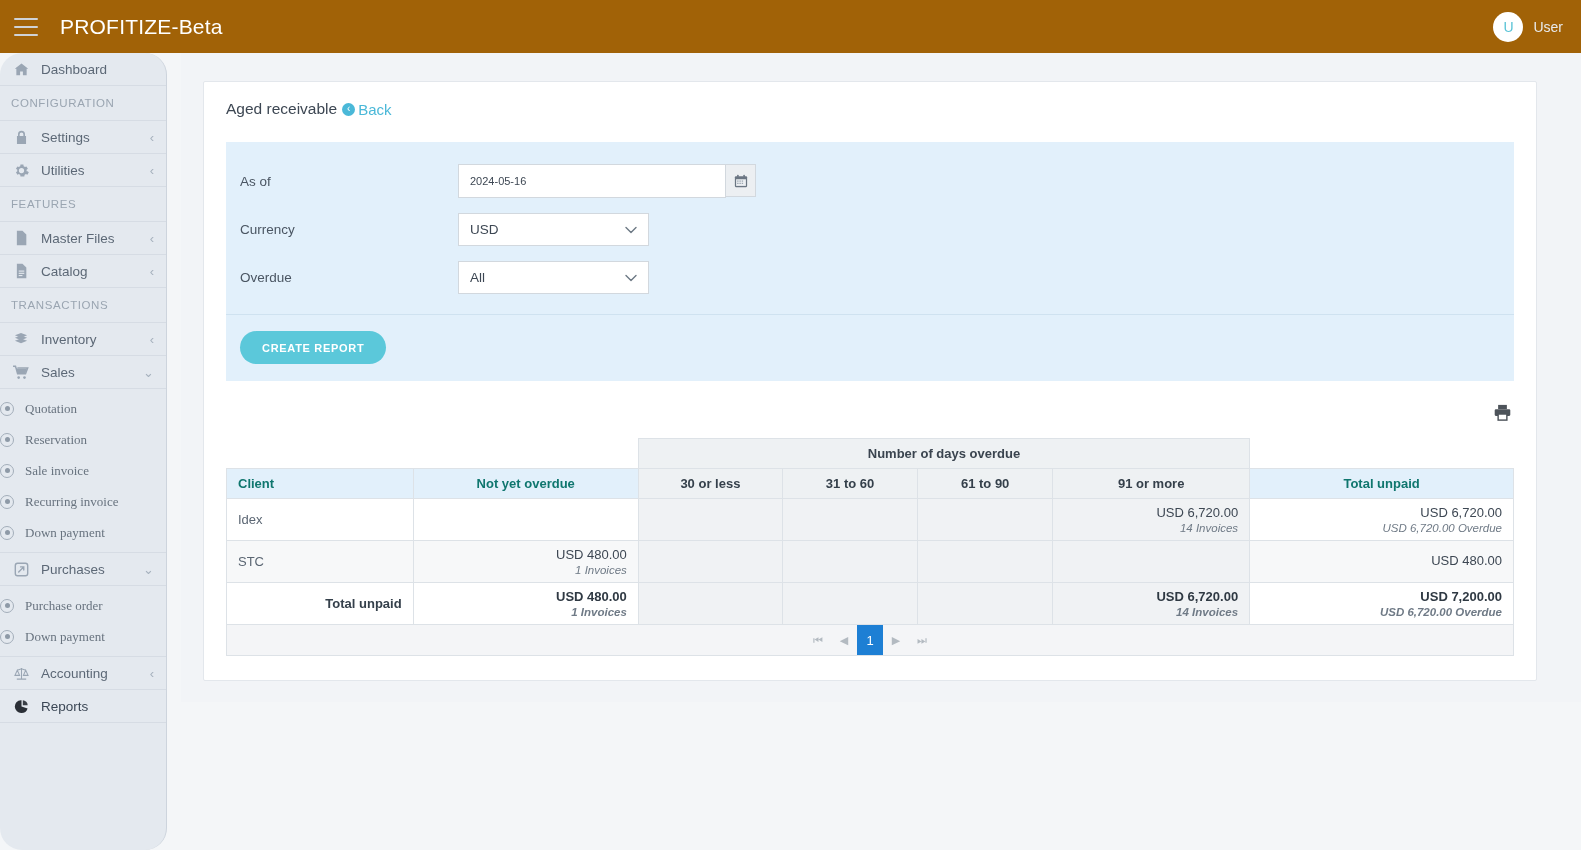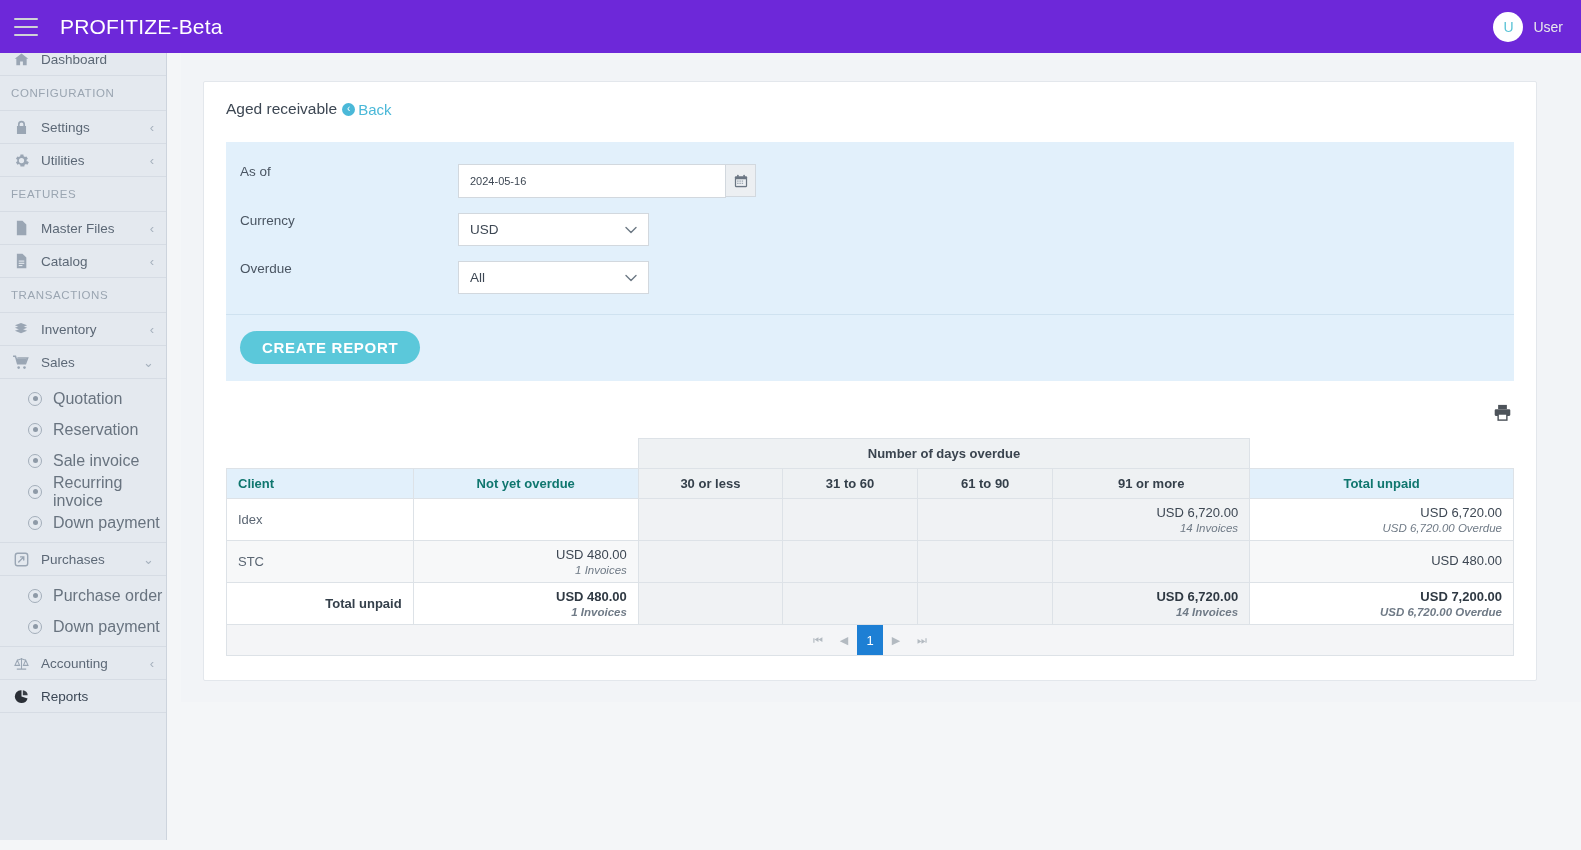--- a/index.html
+++ b/index.html
@@ -8,21 +8,21 @@
     width: 1581px; height: 850px;
     font-family: "Liberation Sans", sans-serif;
     background: #f4f6f8;
     overflow: hidden;
   }
 
   
   .topbar {
     position: absolute; top: 0; left: 0;
     width: 1581px; height: 53px;
-    background: #6d28d9;
+    background: #a16207;
     display: flex; align-items: center;
     z-index: 30;
   }
   .hamburger {
     width: 24px; height: 18px;
     margin-left: 14px; margin-right: 22px;
     display: flex; flex-direction: column; justify-content: space-between;
     cursor: pointer;
   }
   .hamburger span { display:block; height: 2px; width: 100%; background: #cfd2d6; border-radius: 1px; }
@@ -36,25 +36,26 @@
   .avatar {
     width: 30px; height: 30px; border-radius: 50%;
     background: #ffffff; color: #59c3d6;
     display: flex; align-items: center; justify-content: center;
     font-size: 14px; font-weight: 400;
   }
   .username { color: #e8eaec; font-size: 14px; }
 
   
   .sidebar {
-    position: absolute; top: 43px; left: 0;
+    position: absolute; top: 53px; left: 0;
     width: 167px; height: 797px;
     background: #e4e9ef;
     border-right: 1px solid #cdd4dd;
     overflow: hidden;
+    border-radius: 22px;
   }
   .nav-item {
     height: 33px; display: flex; align-items: center;
     padding: 0 12px 0 10px;
     border-bottom: 1px solid #d6dce4;
     color: #5c6876; font-size: 13.5px;
     cursor: pointer; position: relative;
   }
   .nav-item .ico {
     width: 22px; min-width: 22px; height: 18px;
@@ -67,23 +68,23 @@
   .nav-item.active .ico { color: #2a2f36; }
 
   .nav-section {
     height: 35px; display: flex; align-items: center;
     padding-left: 11px;
     border-bottom: 1px solid #d6dce4;
     color: #9aa5b1; font-size: 11.5px; letter-spacing: .6px;
   }
   .nav-sub {
     height: 31px; display: flex; align-items: center;
-    padding-left: 28px;
-    color: #68737f; font-size: 16px; cursor: pointer;
+    color: #68737f; font-size: 13px; cursor: pointer;
     background: #e4e9ef;
+    font-family: Liberation Serif, serif;
   }
   .nav-sub .dot {
     width: 14px; height: 14px; min-width: 14px; border-radius: 50%;
     border: 1.6px solid #a3aeba; margin-right: 11px;
     display: flex; align-items: center; justify-content: center;
   }
   .nav-sub .dot::after {
     content: ""; width: 5px; height: 5px; border-radius: 50%; background: #8e9aa7;
   }
   .nav-subgroup { border-bottom: 1px solid #d6dce4; padding: 4px 0; }
@@ -116,21 +117,21 @@
     width: 13px; height: 13px; border-radius: 50%;
     background: #4ab8d8; color: #ffffff;
     display: inline-flex; align-items: center; justify-content: center;
     font-size: 10px; line-height: 1;
   }
 
   
   .filter-panel { background: #e2f0fb; }
   .filter-body { padding: 22px 0 20px 14px; border-bottom: 1px solid #cfe2f0; }
   .form-row {
-    display: flex; align-items: flex-start;
+    display: flex; align-items: center;
     margin-bottom: 15px;
   }
   .form-row:last-child { margin-bottom: 0; }
   .form-label {
     width: 218px; min-width: 218px;
     font-size: 13.5px; color: #4a5562;
   }
   .date-wrap { display: flex; }
   .date-input {
     width: 268px; height: 33px;
@@ -154,21 +155,21 @@
     padding: 0 11px; font-size: 13.5px; color: #3d4753;
     cursor: pointer;
   }
   .select-box .sel-val { flex: 1; }
   .select-box .caret { color: #6c7884; font-size: 11px; }
   .filter-footer { padding: 16px 0 17px 14px; }
   .btn-primary {
     background: #5bc8da; color: #fff;
     border: none; border-radius: 17px;
     height: 33px; padding: 0 22px;
-    font-size: 15px; letter-spacing: .7px; font-weight: 600;
+    font-size: 11px; letter-spacing: .7px; font-weight: 600;
     cursor: pointer;
     font-family: "Liberation Sans", sans-serif;
   }
 
   
   .print-row { display: flex; justify-content: flex-end; padding: 22px 2px 12px 0; }
   .print-btn { cursor: pointer; color: #4d535a; }
 
   
   .report-table { width: 100%; border-collapse: collapse; table-layout: fixed; font-size: 13px; }

